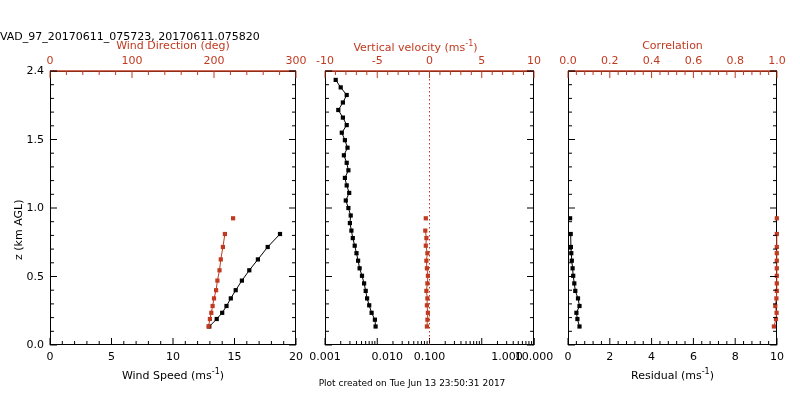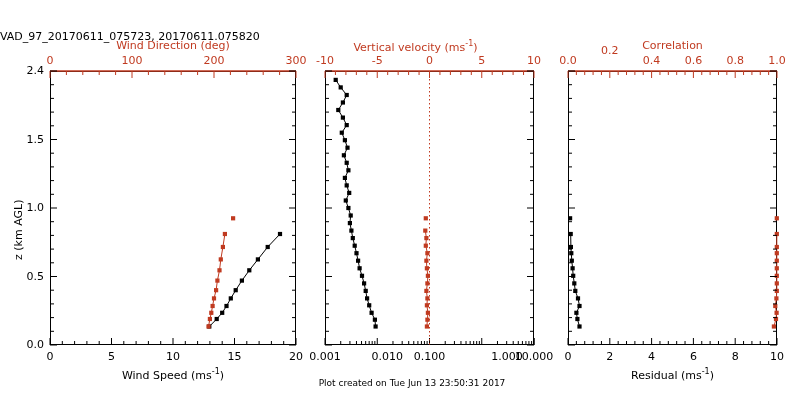--- a/index.html
+++ b/index.html
@@ -327,21 +327,21 @@
           <rect x="774.7" y="231.9" width="4.2" height="4.2" fill="#c03a20"></rect>
           <rect x="774.7" y="216.2" width="4.2" height="4.2" fill="#c03a20"></rect>
         </svg>
         <div class="tick-lbl" style="left: 528px; top: 350px; width: 80px;">0</div>
         <div class="tick-lbl" style="left: 569.8px; top: 350px; width: 80px;">2</div>
         <div class="tick-lbl" style="left: 611.6px; top: 350px; width: 80px;">4</div>
         <div class="tick-lbl" style="left: 653.4px; top: 350px; width: 80px;">6</div>
         <div class="tick-lbl" style="left: 695.2px; top: 350px; width: 80px;">8</div>
         <div class="tick-lbl" style="left: 737px; top: 350px; width: 80px;">10</div>
         <div class="tick-lbl red" style="left: 528px; top: 54px; width: 80px;">0.0</div>
-        <div class="tick-lbl red" style="left: 569.8px; top: 44px; width: 80px;">0.2</div>
+        <div class="tick-lbl red" style="left: 569.8px; top: 54px; width: 80px;">0.2</div>
         <div class="tick-lbl red" style="left: 611.6px; top: 54px; width: 80px;">0.4</div>
         <div class="tick-lbl red" style="left: 653.4px; top: 54px; width: 80px;">0.6</div>
         <div class="tick-lbl red" style="left: 695.2px; top: 54px; width: 80px;">0.8</div>
         <div class="tick-lbl red" style="left: 737px; top: 54px; width: 80px;">1.0</div>
         <div class="axis-label" style="left: 568px; width: 209px; top: 367px;">Residual (ms<span class="sup">-1</span>)</div>
         <div class="axis-label red" style="left: 568px; width: 209px; top: 39px;">Correlation</div>
       </div>
       <svg width="800" height="400" style="pointer-events: none;">
         <line x1="50" x2="57" y1="345" y2="345" stroke="#000" stroke-width="1"></line>
         <line x1="296" x2="289" y1="345" y2="345" stroke="#000" stroke-width="1"></line>

